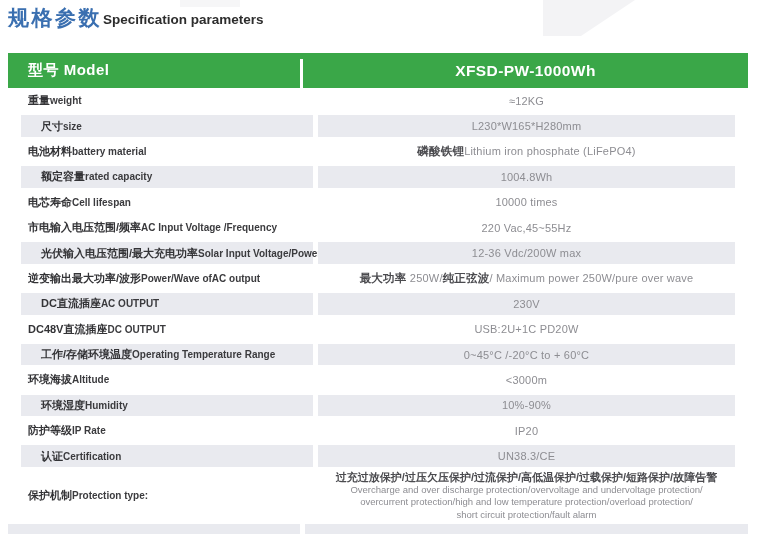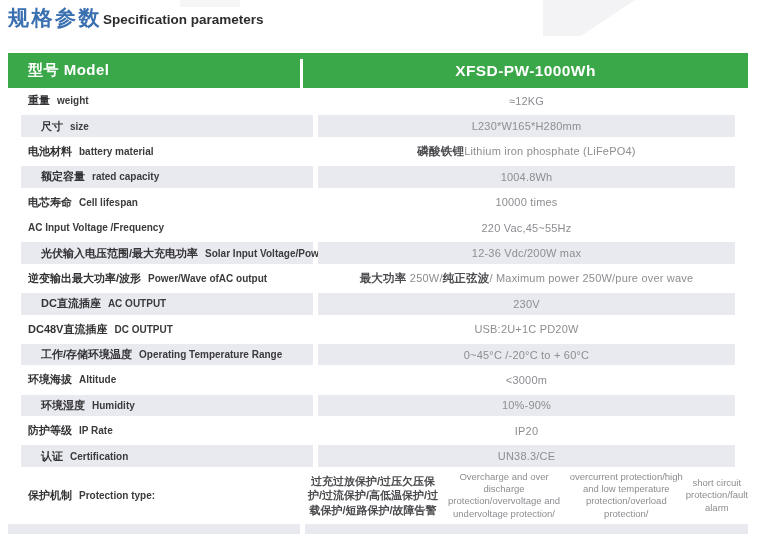--- a/index.html
+++ b/index.html
@@ -38,33 +38,33 @@
     width:3px;height:29px;background:#fff;align-self:flex-end;
   }
   .header-value{
     flex:1;text-align:center;font-size:15.5px;font-weight:600;letter-spacing:.4px;
   }
   .rows{display:block;}
   .row{display:flex;height:25.4px;box-sizing:border-box;}
   .row.shaded{padding:2px 13px;}
   .cell-label{
     width:292px;box-sizing:border-box;padding-left:20px;
-    display:flex;align-items:center;gap:7px;flex-shrink:0;
+    display:flex;align-items:center;flex-shrink:0;
   }
   .cell-value{
     flex:1;margin-left:5px;display:flex;align-items:center;justify-content:center;
     text-align:center;
   }
   .row.shaded .cell-label,.row.shaded .cell-value{background:var(--shade);}
   .zh{font-size:11px;font-weight:700;color:#333336;white-space:nowrap;}
   .en{font-size:10px;font-weight:700;color:#3b3b3e;white-space:nowrap;}
   .val{font-size:11px;color:#8d8d92;letter-spacing:.2px;}
   .val .b{font-size:11.5px;font-weight:700;color:#4b4b4f;}
   .row.tall{height:53px;}
-  .row.tall .cell-value{flex-direction:row;justify-content:center;line-height:1.3;}
+  .row.tall .cell-value{flex-direction:column;justify-content:center;line-height:1.3;}
   .line-zh{font-size:11px;font-weight:700;color:#4b4b4f;}
   .line-en{font-size:9.5px;color:#8d8d92;}
   .bottom-strip{display:flex;height:10px;padding-top:2px;box-sizing:content-box;}
   .bottom-strip .seg-l{width:292px;background:var(--shade);}
   .bottom-strip .seg-gap{width:5px;}
   .bottom-strip .seg-r{flex:1;background:var(--shade);}
 </style>
 </head>
 <body style="--green: #3aa748; --title-blue: #3a6fb0; --shade: #e9eaef;">
 
@@ -127,20 +127,21 @@
         <div class="cell-label">
           <span class="zh">电芯寿命</span>
           <span class="en">Cell lifespan</span>
         </div>
         <div class="cell-value">
           <span class="val"><span>10000 times</span></span>
         </div>
       </div>
       <div class="row">
         <div class="cell-label">
+          <span class="zh">市电输入电压范围/频率</span>
           <span class="en">AC Input Voltage /Frequency</span>
         </div>
         <div class="cell-value">
           <span class="val"><span>220 Vac,45~55Hz</span></span>
         </div>
       </div>
       <div class="row shaded">
         <div class="cell-label">
           <span class="zh">光伏输入电压范围/最大充电功率</span>
           <span class="en">Solar Input Voltage/Power</span>

